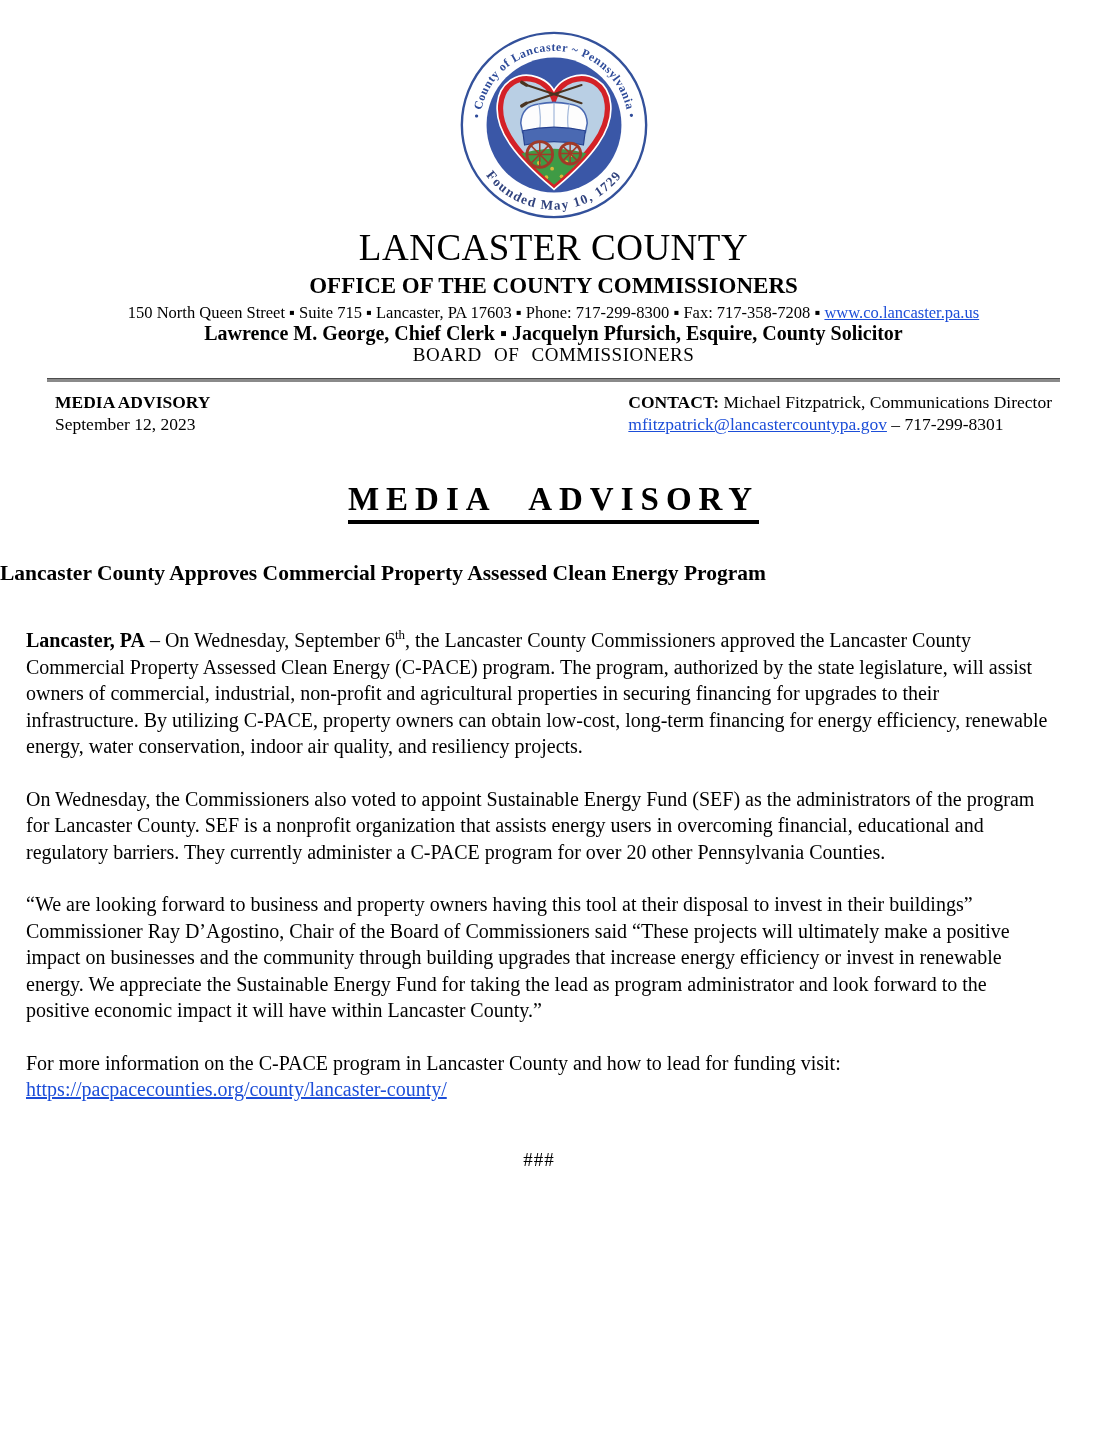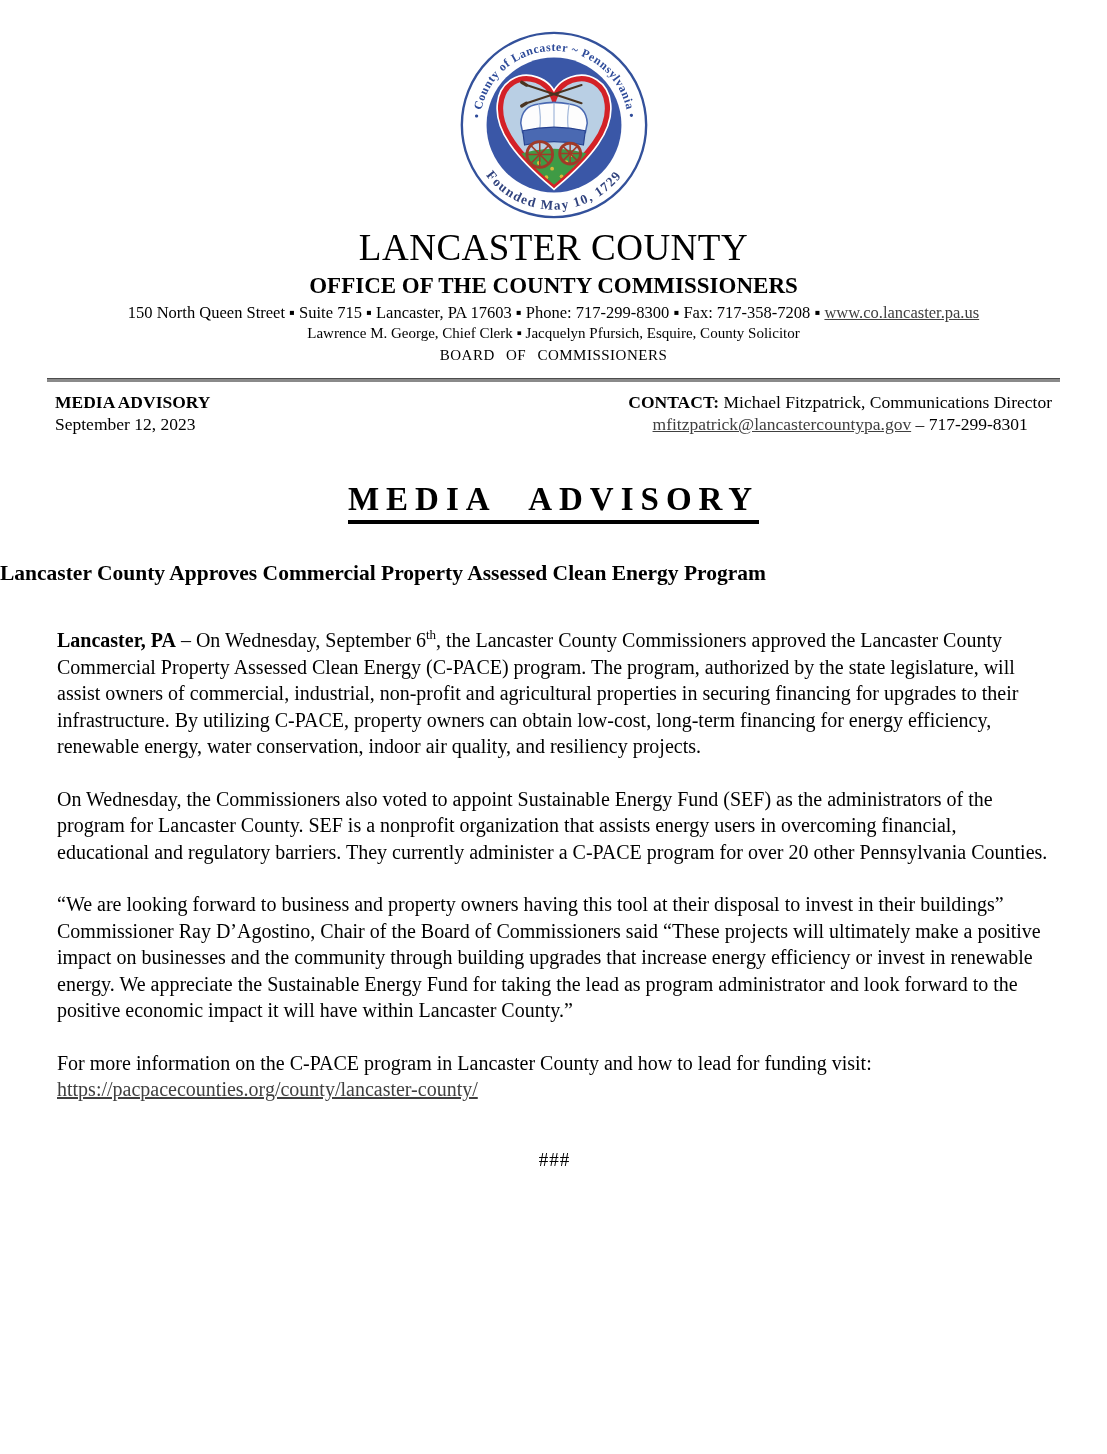--- a/index.html
+++ b/index.html
@@ -9,37 +9,37 @@
     width:1107px; height:1454px; margin:0 auto; background:#ffffff;
     font-family:"Liberation Serif","DejaVu Serif",serif; color:#000;
     position:relative; overflow:hidden;
   }
   .letterhead { text-align:center; padding-top:30px; }
   .seal { width:190px; height:190px; margin:0 auto; }
   .seal svg { width:190px; height:190px; display:block; }
   .county-title { font-size:37px; font-weight:normal; letter-spacing:0.5px; margin-top:8px; line-height:1.1; }
   .office-title { font-size:23px; font-weight:bold; margin-top:4px; line-height:1.15; }
   .addr-line { font-size:16.5px; line-height:21px; margin-top:3px; }
-  .officials-line { font-size:15px; line-height:21px; }
+  .officials-line { font-size:20px; line-height:21px;font-weight:bold; }
   .commissioners { font-size:18.5px; font-weight:bold; margin-top:14px; line-height:23px; word-spacing:5px; }
-  .board-label { font-size:15px; line-height:22px; letter-spacing:0.5px; word-spacing:7px; }
+  .board-label { font-size:19px; line-height:22px; letter-spacing:0.5px; word-spacing:7px; }
   .rule { height:4px; background:#8a8a8a; border-top:1px solid #4d4d4d; margin:12px 47px 0 47px; }
   .meta-bar { display:flex; justify-content:space-between; margin:9px 55px 0 55px; font-size:17.5px; line-height:22px; }
   .meta-left { text-align:left; }
-  .meta-right { text-align:center; }
+  .meta-right { text-align:left; }
   .bold { font-weight:bold; }
-  .link { color:#404040; text-decoration:underline; cursor:pointer; }
+  .link { color:#1d4ed8; text-decoration:underline; cursor:pointer; }
   .big-title-wrap { text-align:center; margin-top:46px; }
   .big-title {
     display:inline-block; font-size:33px; font-weight:bold;
     letter-spacing:7px; word-spacing:20px;
     border-bottom:4px solid #000; padding-bottom:2px;
   }
   .headline { text-align:left; font-size:21.5px; font-weight:bold; margin-top:36px; line-height:1.25; }
-  .body-copy { margin:0 55px 0 57px; }
+  .body-copy { margin:0 55px 0 26px; }
   .body-copy p { font-size:20px; line-height:26.5px; margin-top:40px; text-align:left; }
   .body-copy p + p { margin-top:26px; }
   .body-copy sup { font-size:13px; line-height:0; }
   .closing { text-align:center; font-size:19px; margin-top:46px; letter-spacing:1px; }
 </style>
 </head>
 <body>
 
 <div class="page">
 

